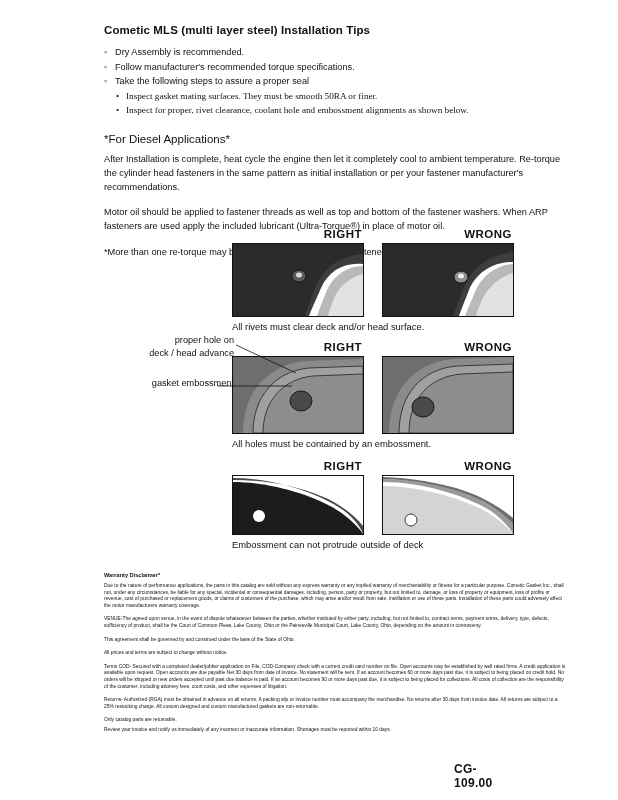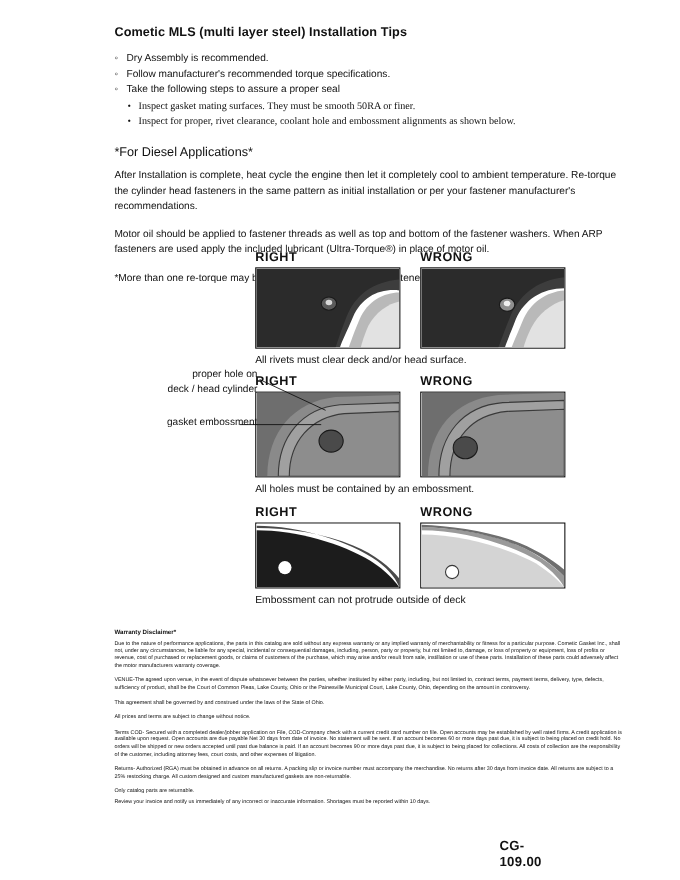--- a/index.html
+++ b/index.html
@@ -98,21 +98,21 @@
     margin-bottom: 4px;
   }
   .figlabels {
     display: flex;
     justify-content: space-between;
     width: 280px;
     margin: 0 0 3px 0;
   }
   .figlabel {
     width: 130px;
-    text-align: left;
+    text-align: right;
     font-size: 11.5px;
     font-weight: bold;
     letter-spacing: 0.5px;
   }
   .figpair {
     display: flex;
     gap: 18px;
   }
   .figbox {
     width: 130px;
@@ -290,21 +290,21 @@
           </svg>
         </div>
       </div>
       <p class="figcap">Embossment can not protrude outside of deck</p>
     </div>
 
   </div>
 
   <div class="callouts">
     <div class="callout-line">proper hole on</div>
-    <div class="callout-line">deck / head cylinder</div>
+    <div class="callout-line">deck / head advance</div>
     <div class="callout-line second">gasket embossment</div>
   </div>
 
   <svg class="leader" width="618" height="800">
     <line x1="236" y1="345" x2="296" y2="373" stroke="#111" stroke-width="0.8"></line>
     <line x1="218" y1="386" x2="292" y2="386" stroke="#111" stroke-width="0.8"></line>
   </svg>
 
   <div class="warranty">
     <h3>Warranty Disclaimer*</h3>

